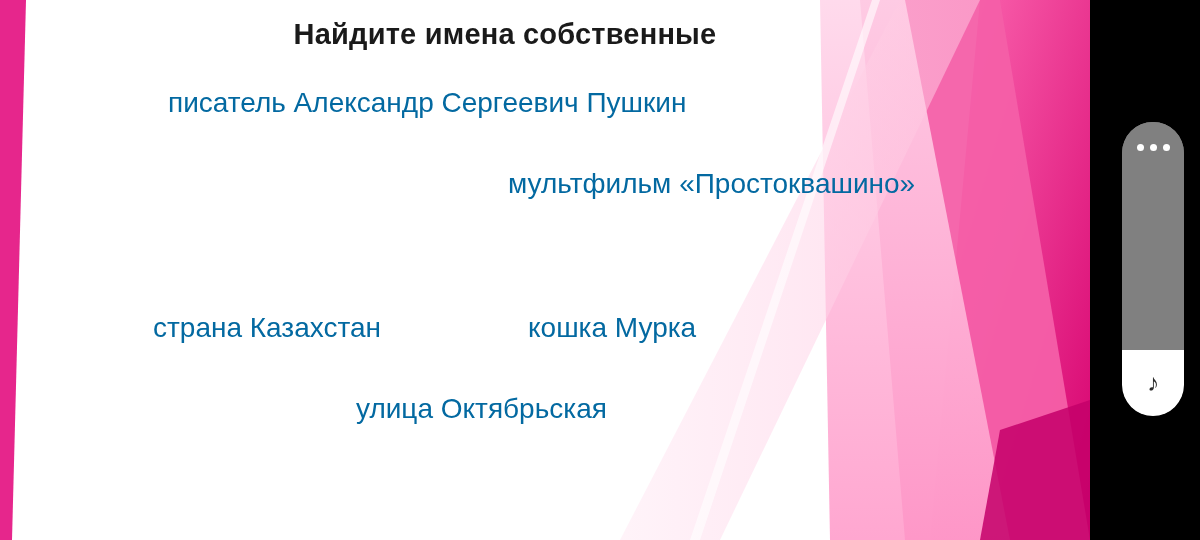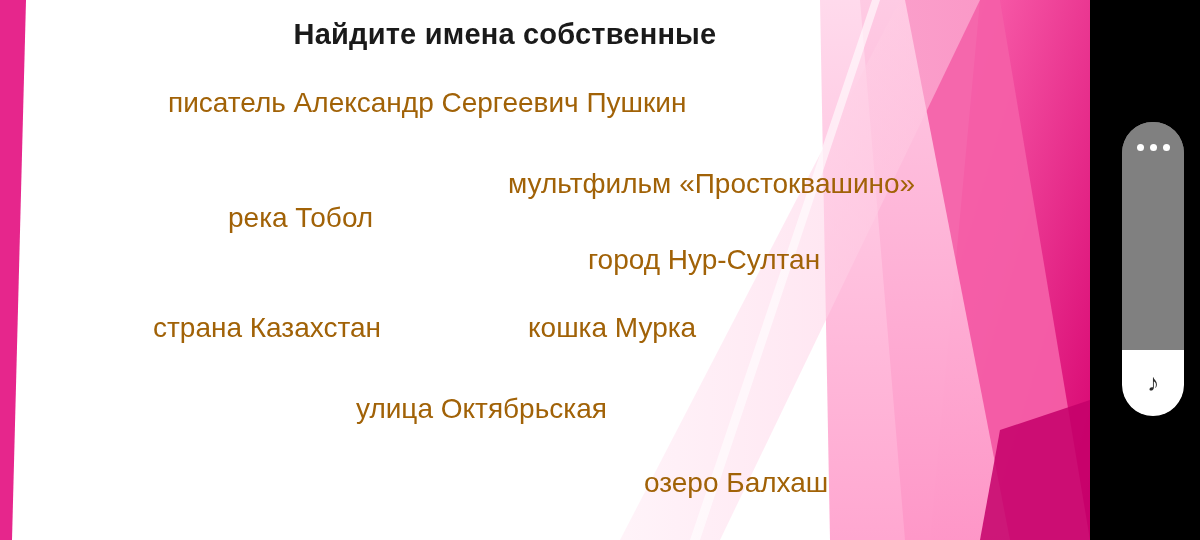--- a/index.html
+++ b/index.html
@@ -64,21 +64,21 @@
     font-size: 29px;
     font-weight: bold;
     color: #1a1a1a;
     letter-spacing: 0.2px;
   }
 
   
   .phrase {
     position: absolute;
     font-size: 28px;
-    color: #a16207;
+    color: #0369a1;
     white-space: nowrap;
     line-height: 1.2;
   }
 
   
   #control-pill {
     position: absolute;
     right: 16px;
     top: 122px;
     width: 62px;
@@ -168,26 +168,23 @@
         <polygon points="1000,430 1090,400 1090,540 980,540" fill="#c4006a" opacity="0.85"></polygon>
       </svg>
     </div>
 
     <div class="left-stripe"></div>
 
     <div class="slide-title">Найдите имена собственные</div>
 
     <div class="phrase" style="left:168px; top:86px;">писатель Александр Сергеевич Пушкин</div>
     <div class="phrase" style="left:508px; top:167px;">мультфильм «Простоквашино»</div>
-    <div class="phrase" style="left:228px; top:201px;">река Тобол</div>
-    <div class="phrase" style="left:588px; top:243px;">город Нур-Султан</div>
     <div class="phrase" style="left:153px; top:311px;">страна Казахстан</div>
     <div class="phrase" style="left:528px; top:311px;text-align:right;">кошка Мурка</div>
     <div class="phrase" style="left:356px; top:392px;text-align:center;">улица Октябрьская</div>
-    <div class="phrase" style="left:644px; top:466px;">озеро Балхаш</div>
 
   </div>
 
   <div id="control-pill">
     <div id="pill-top">
       <div class="dots">
         <span></span>
           <span></span>
           <span></span>
       </div>

